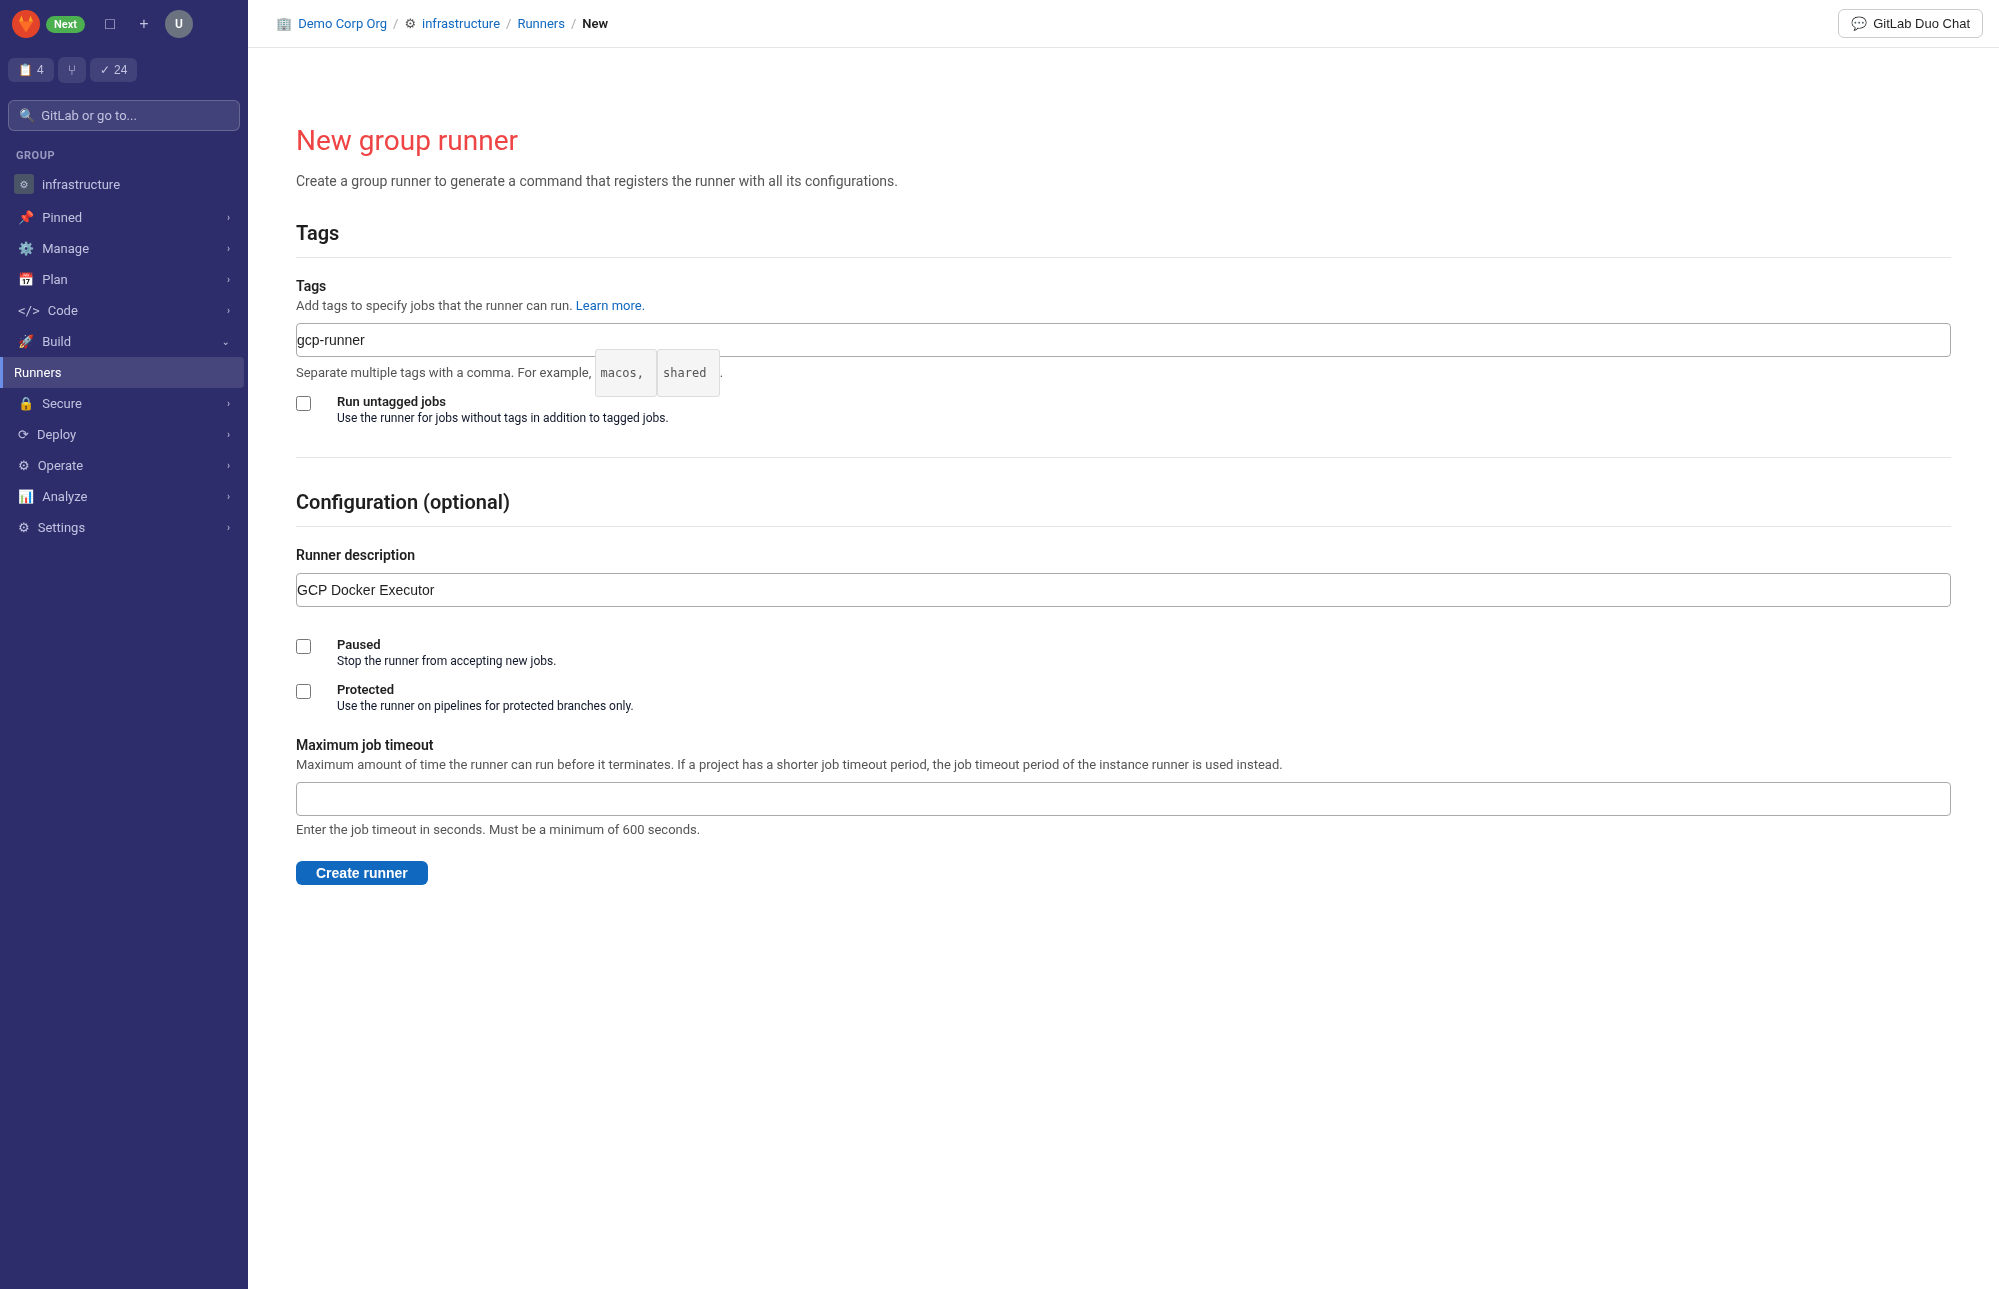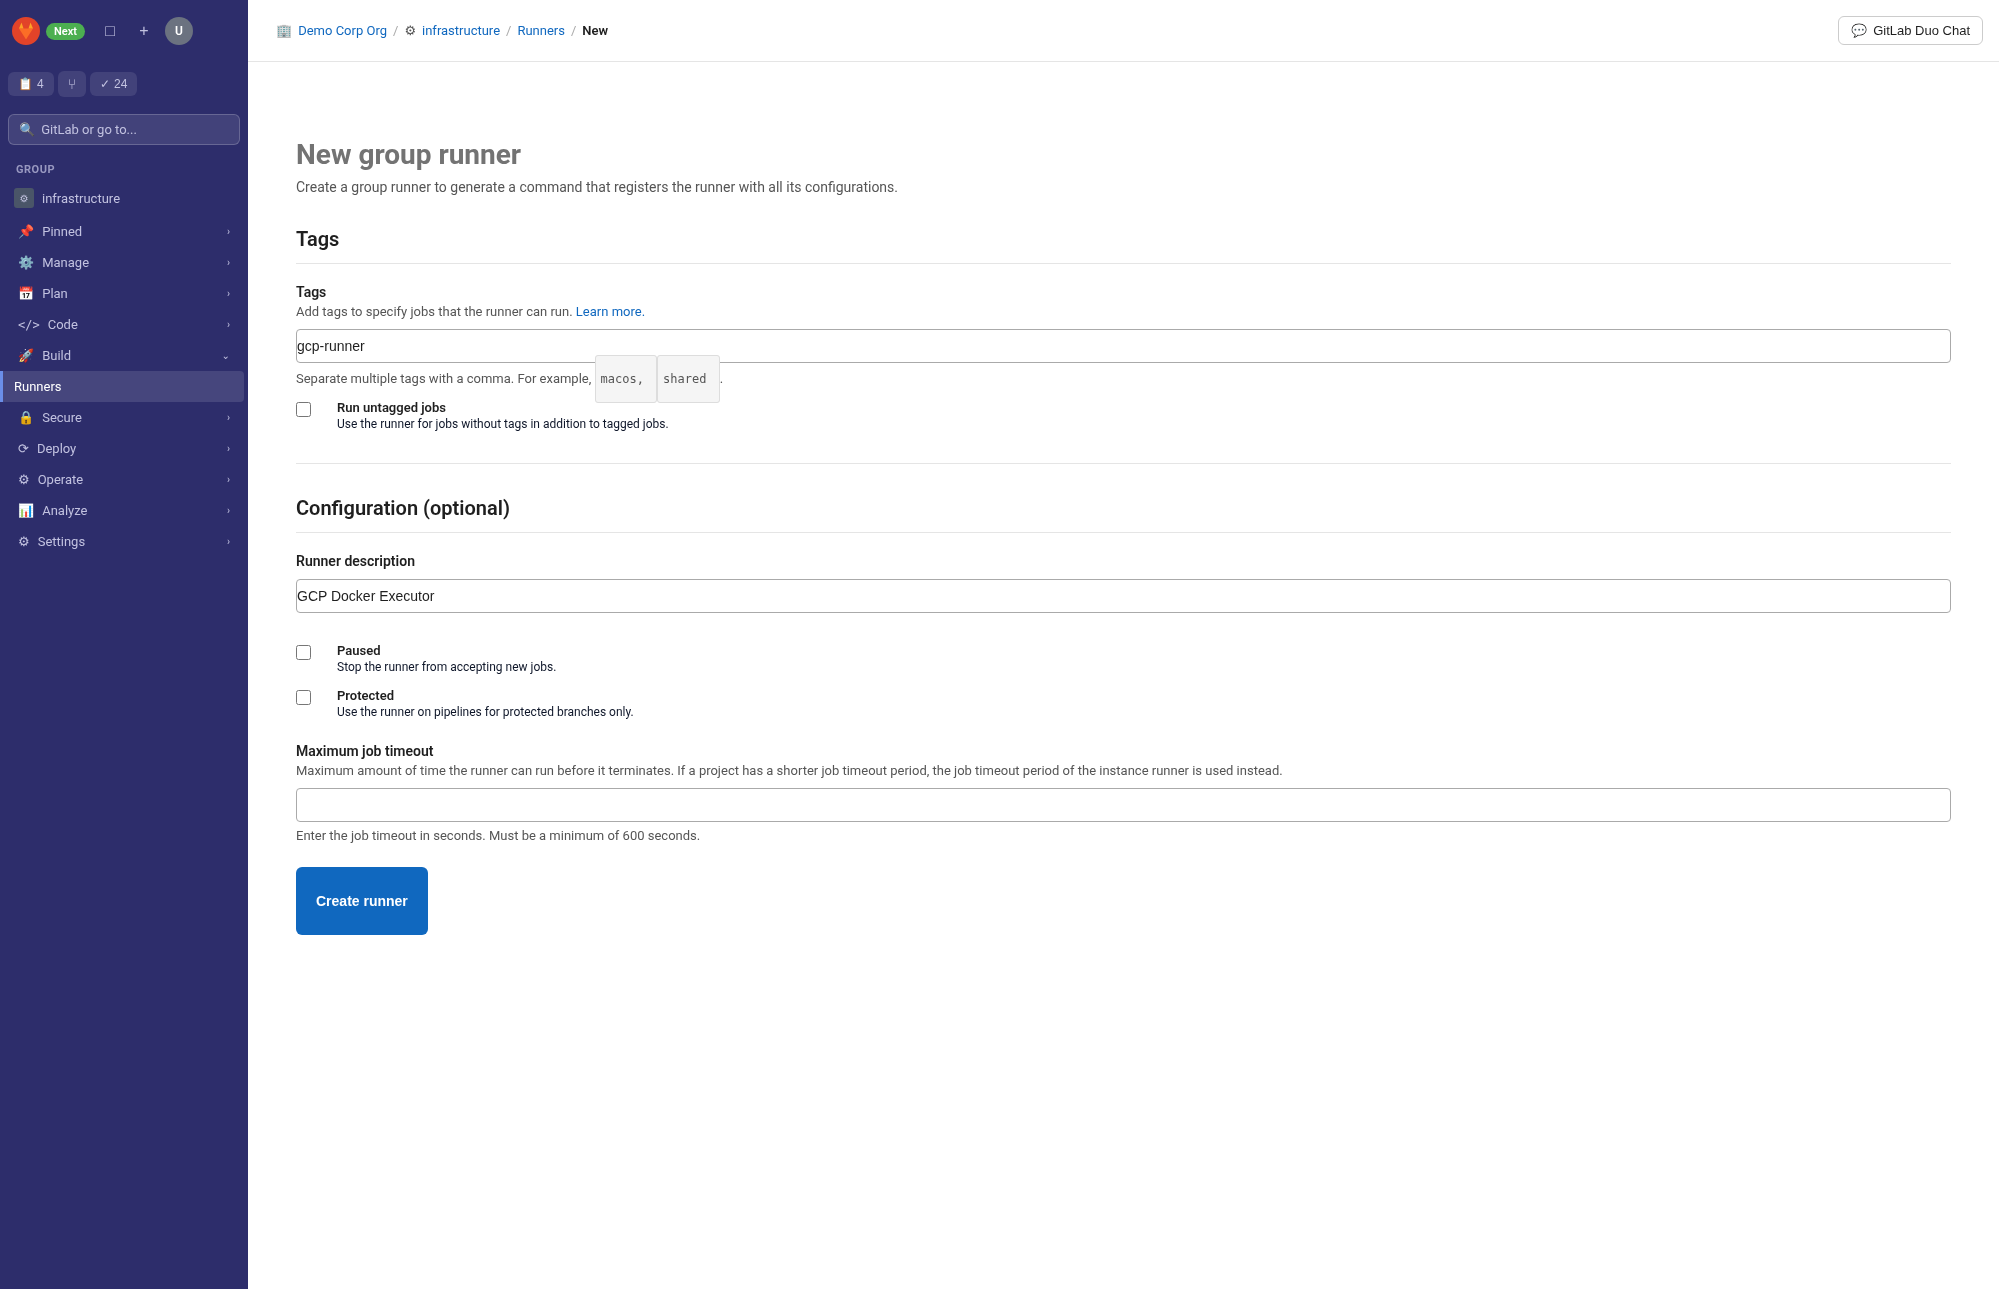--- a/index.html
+++ b/index.html
@@ -116,23 +116,23 @@
 
     
     .main-content {
       flex: 1;
       overflow-y: auto;
       padding: 32px 48px;
       background: white;
     }
     .page-title {
       font-size: 28px;
-      font-weight: 700;
-      color: #737373;
-      margin-bottom: 8px;
+      font-weight: 400;
+      color: #ef4444;
+      margin-bottom: 16px;
     }
     .page-subtitle {
       color: #555;
       font-size: 14px;
       margin-bottom: 32px;
     }
     .section-title {
       font-size: 20px;
       font-weight: 600;
       color: #1f1f1f;
@@ -186,30 +186,30 @@
     .checkbox-desc { font-size: 12px; color: #0f172a; margin-top: 2px; }
     .section-divider {
       border: none; border-top: 1px solid #e5e5e5;
       margin: 32px 0;
     }
     .create-btn {
       background: #1068bf;
       color: white;
       border: none;
       border-radius: 6px;
-      padding: 26px 20px;
+      padding: 4px 20px;
       font-size: 14px;
       font-weight: 600;
       cursor: pointer;
       margin-top: 24px;
     }
 
     .top-header-bar {
       display: flex;
-      height: 62px;
+      height: 48px;
       flex-shrink: 0;
       background: #2d2d6b;
     }
     .top-header-left {
       width: 248px;
       flex-shrink: 0;
       background: #2d2d6b;
       display: flex;
       align-items: center;
       padding: 0 12px;

